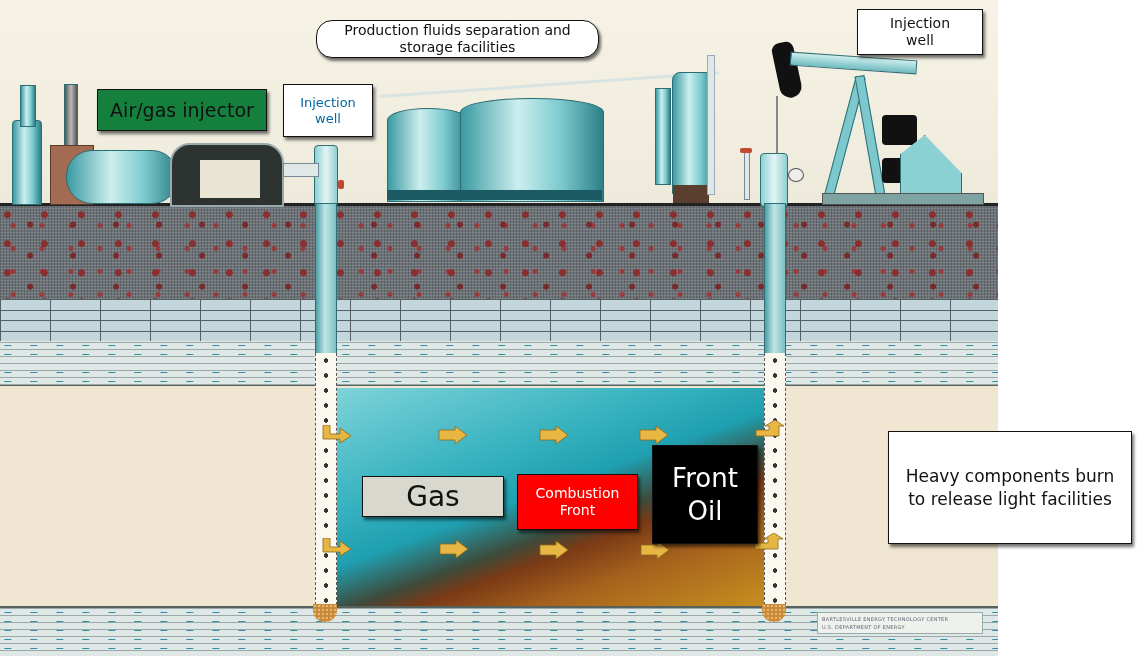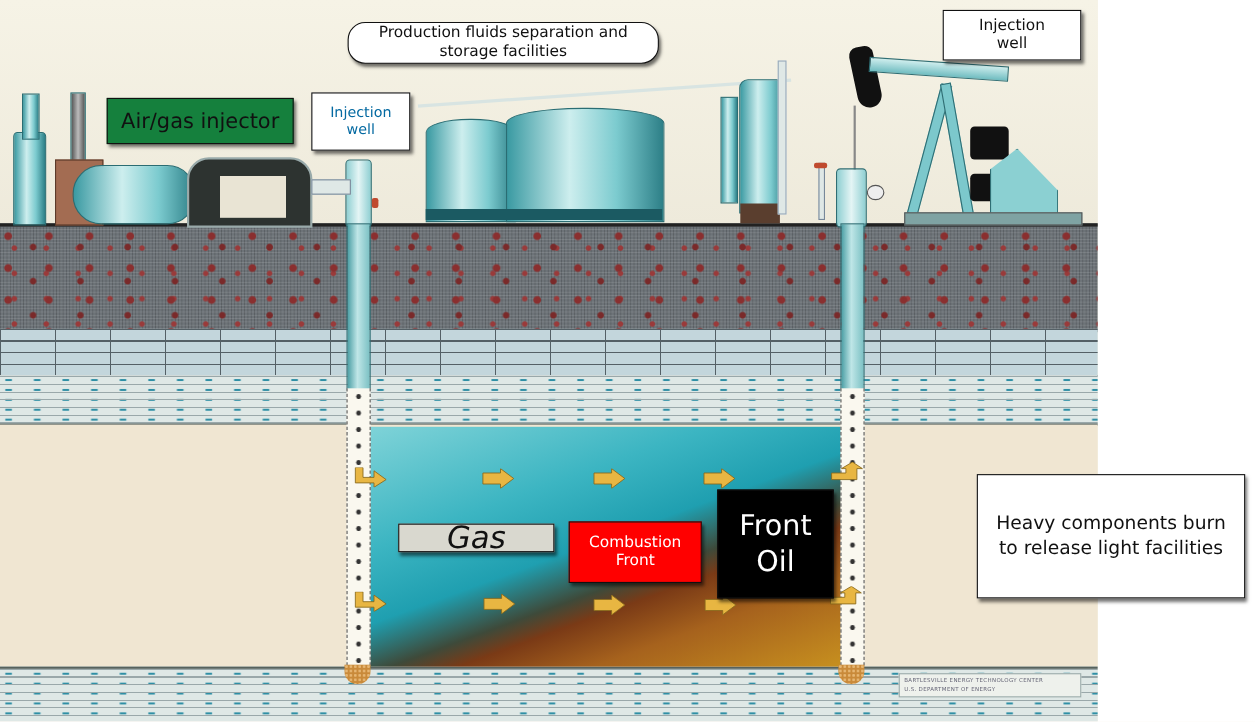--- a/index.html
+++ b/index.html
@@ -161,21 +161,21 @@
 </div>
 
 <div class="label-box" style="left:316px;top:20px;width:283px;height:38px;background:#ffffff;font-size:14px;color:#111;padding:0 18px;border-radius:16px;">
   <span>Production fluids separation and storage facilities</span>
 </div>
 
 <div class="label-box" style="left:857px;top:9px;width:126px;height:46px;background:#ffffff;font-size:14px;color:#111;padding:0 20px;">
   <span>Injection well</span>
 </div>
 
-<div class="label-box" style="left:362px;top:476px;width:142px;height:26px;background:#d9d8cf;font-size:28px;color:#111;font-style:italic;">
+<div class="label-box" style="left:362px;top:476px;width:142px;height:41px;background:#d9d8cf;font-size:28px;color:#111;">
   <span>Gas</span>
 </div>
 
 <div class="label-box" style="left:517px;top:474px;width:121px;height:56px;background:#ff0000;font-size:14px;color:#ffffff;padding:0 14px;">
   <span>Combustion Front</span>
 </div>
 
 <div class="label-box" style="left:652px;top:445px;width:106px;height:99px;background:#000000;font-size:26px;color:#ffffff;padding:0 18px;line-height:1.25;">
   <span>Front Oil</span>
 </div>

